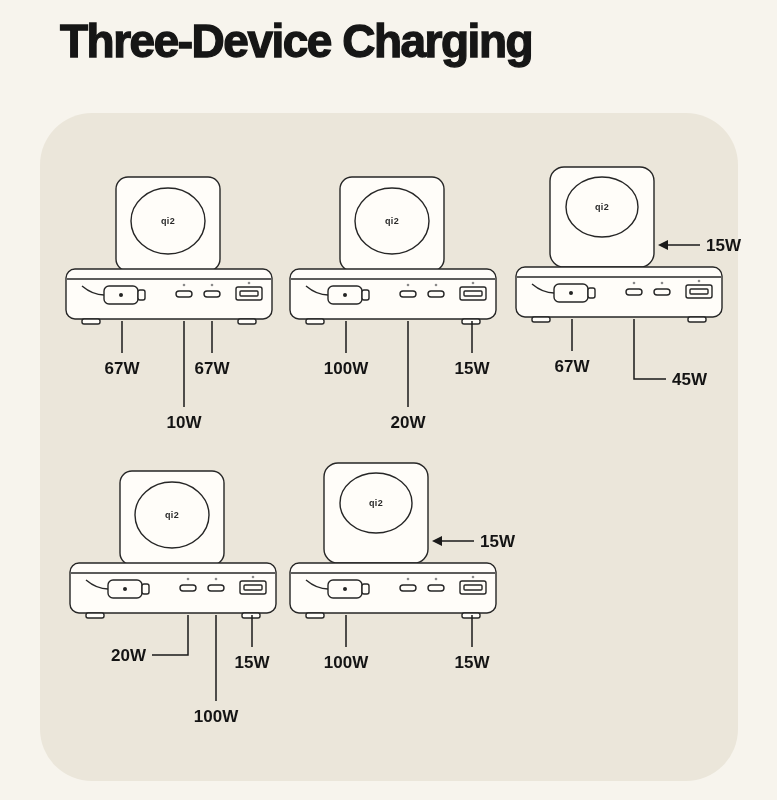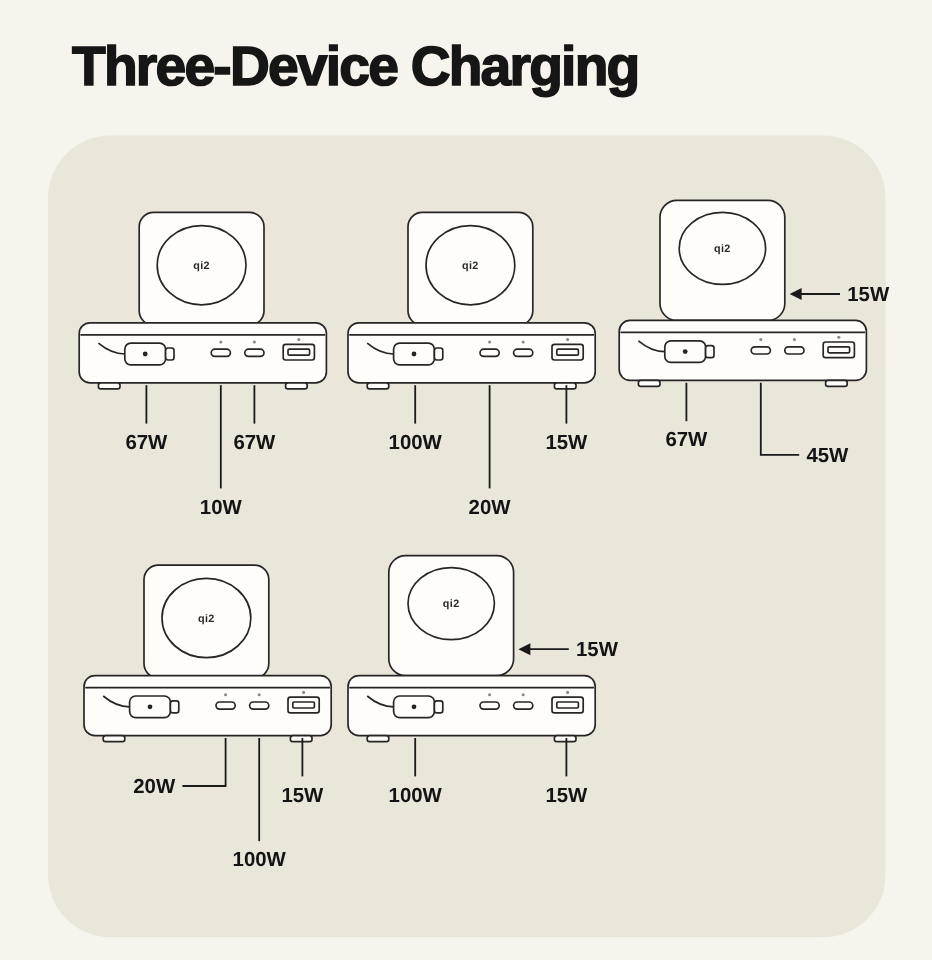--- a/index.html
+++ b/index.html
@@ -1,19 +1,19 @@
 <!DOCTYPE html>
 <html><head>
 <meta charset="utf-8">
 <style>
   *{box-sizing:border-box;margin:0;padding:0}
   html,body{width:777px;height:800px}
   body{background:#f7f4ed;font-family:"Liberation Sans",sans-serif;position:relative;overflow:hidden}
   h1{
-    position:absolute;left:60px;top:28px;
+    position:absolute;left:60px;top:14px;
     font-size:46px;font-weight:800;letter-spacing:-1.5px;color:#161616;
     -webkit-text-stroke:1.3px #161616;
   }
   .panel{
     position:absolute;left:40px;top:113px;width:698px;height:668px;
     background:#ebe6da;border-radius:52px;
   }
   .device{position:absolute}
   .d1{left:18px;top:58px}
   .d2{left:242px;top:58px}

